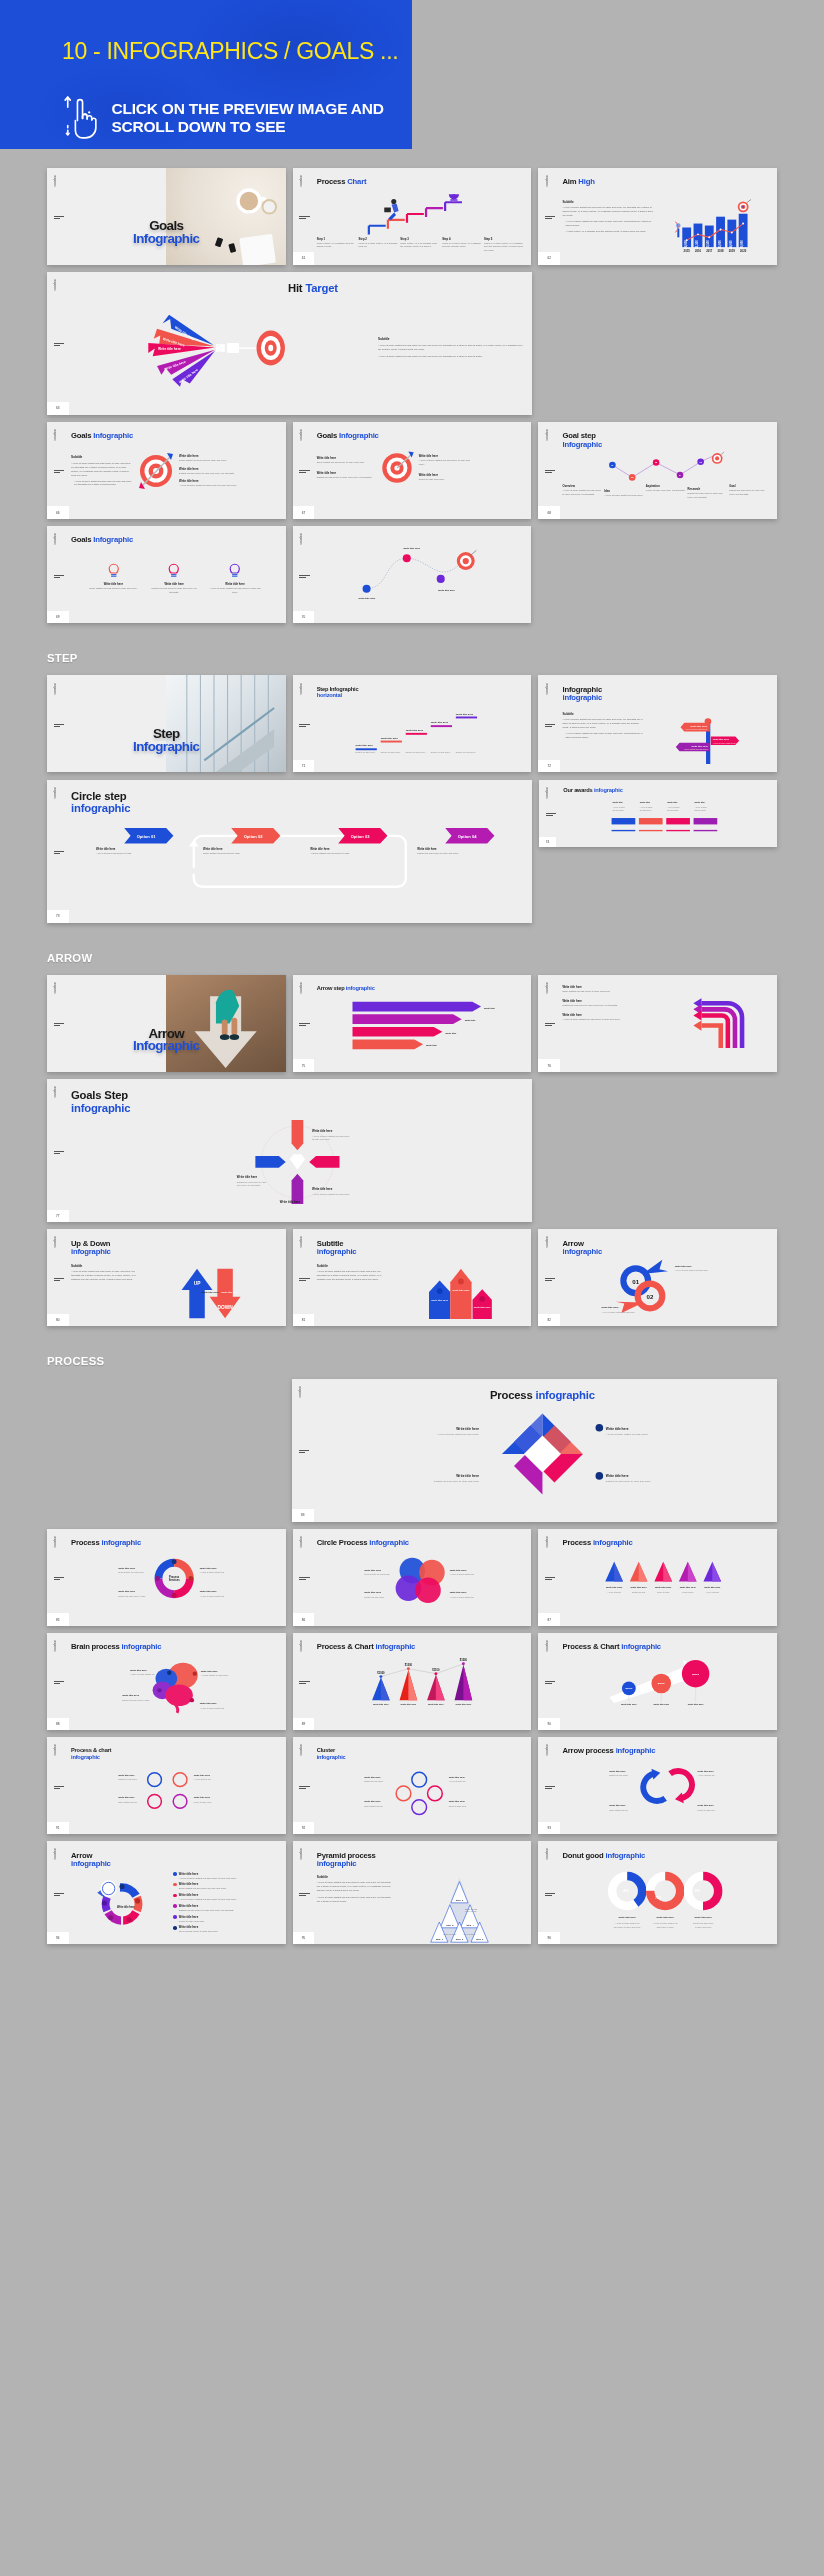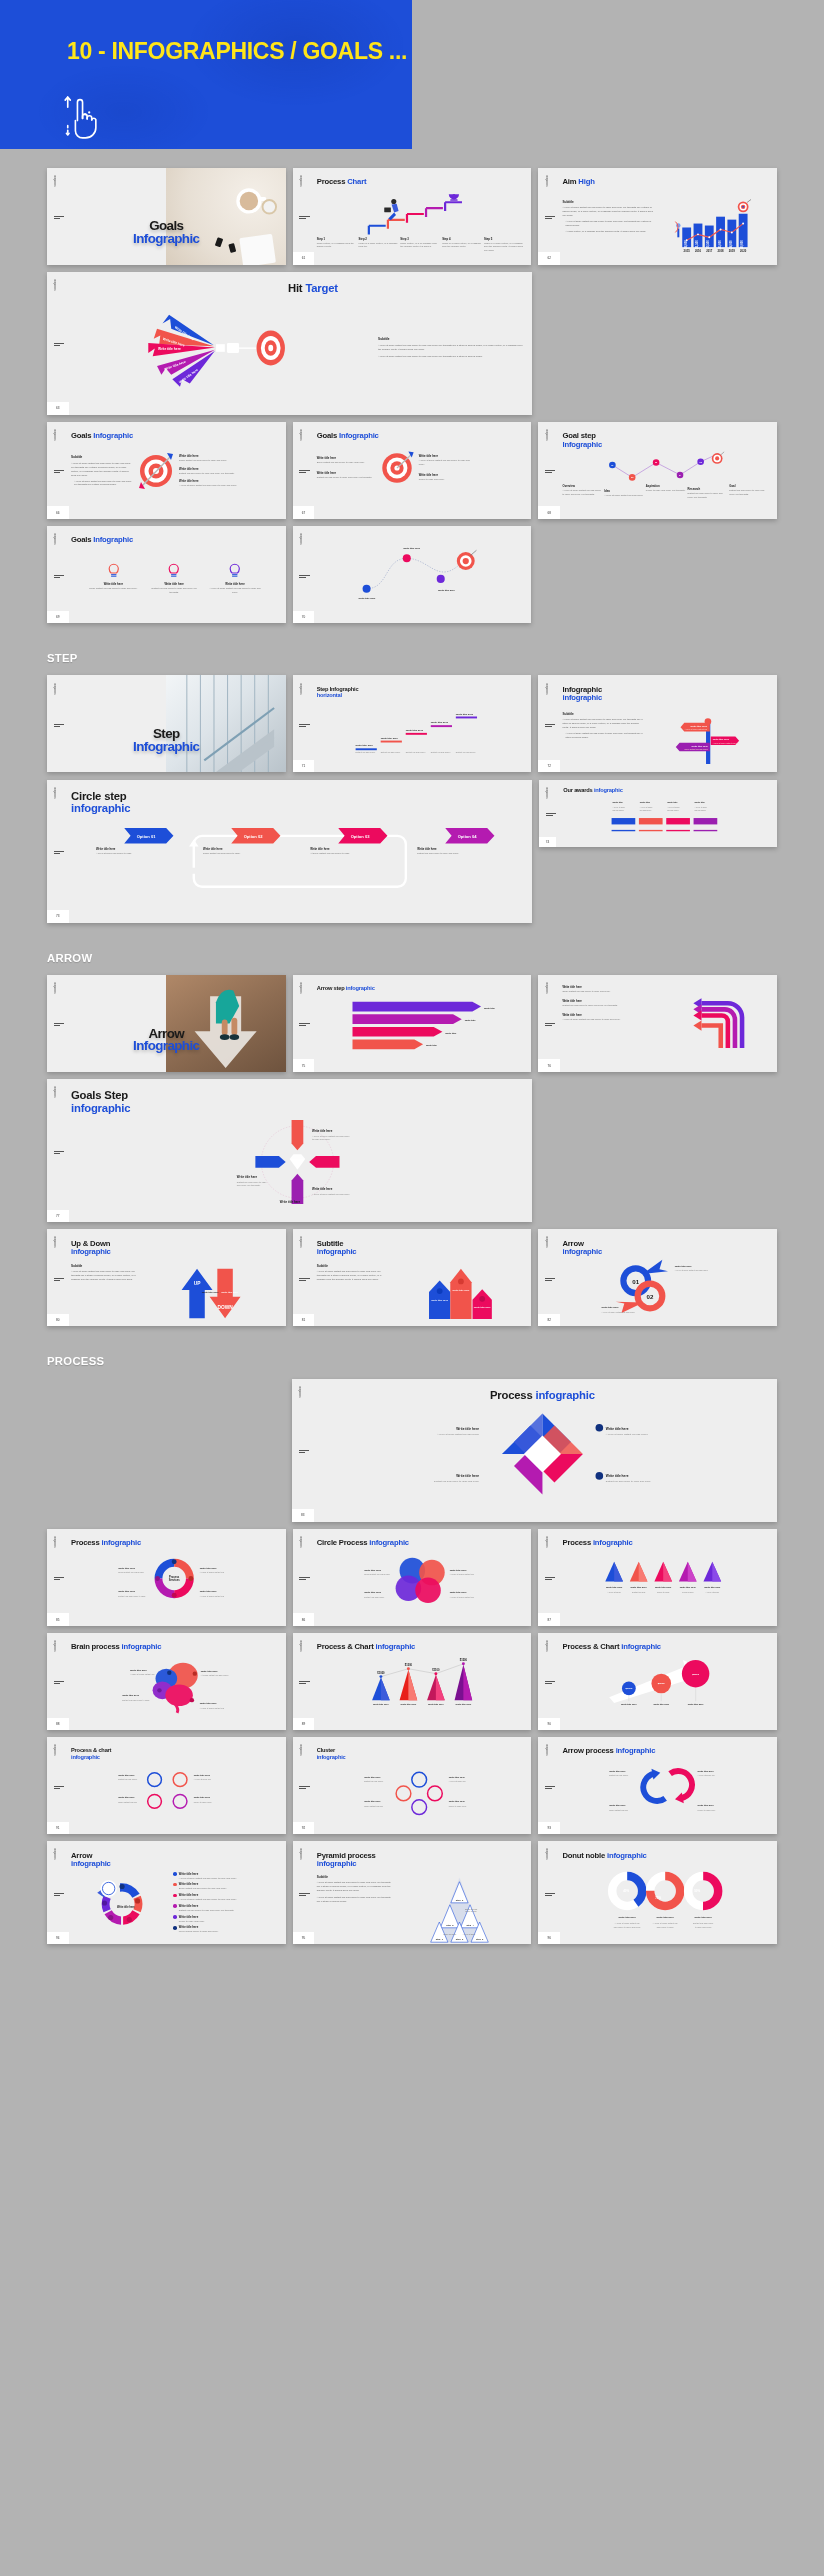--- a/index.html
+++ b/index.html
@@ -16,22 +16,22 @@
     padding:40px 0 0 62px;
   }
   .banner:before{
     content:"";position:absolute;inset:0;
     background:
       radial-gradient(ellipse 155px 88px at 72% 30%, rgba(10,40,140,.35), transparent 70%),
       radial-gradient(ellipse 124px 67px at 30% 75%, rgba(10,40,140,.25), transparent 70%);
     opacity:.55;
   }
   .banner-title{
-    position:relative;color:#ffe519;font-size:23px;font-weight:bold;
-    letter-spacing:-0.3px;line-height:1;white-space:nowrap;text-align:center;
+    position:relative;color:#ffe519;font-size:23px;font-weight:normal;
+    letter-spacing:-0.3px;line-height:1;white-space:nowrap;
   }
   .banner-sub-row{position:relative;display:flex;align-items:center;gap:13.4px;margin-top:31px}
   .scroll-icon{width:36px;height:47px;flex:0 0 auto}
   .banner-sub{
     color:#fff;font-size:15.5px;font-weight:bold;line-height:1.12;letter-spacing:-0.2px;
     white-space:pre-line;
   }
 
   
   .deck{padding:18.5px 0 62px 0}
@@ -104,20 +104,22 @@
         <path d="M11 26 V6 M11 6 l-5 6 M11 6 l5 6"></path>
         <path d="M11 62 V80 M11 80 l-5 -6 M11 80 l5 -6" stroke-dasharray="4 5"></path>
         <path d="M30 52 V16 a5 5 0 0 1 10 0 V48"></path>
         <path d="M40 48 v-4 a4.5 4.5 0 0 1 9 0 v5"></path>
         <path d="M49 49 v-2 a4.5 4.5 0 0 1 9 0 v4"></path>
         <path d="M58 51 v-1 a4.5 4.5 0 0 1 8 0 v16 a20 20 0 0 1-20 20 h-6 a14 14 0 0 1-14-14 V52"></path>
       </g>
       <circle cx="45" cy="40" r="2.2" fill="#fff"></circle>
       <circle cx="53" cy="36" r="2.2" fill="#fff"></circle>
     </svg>
+    <div class="banner-sub">CLICK ON THE PREVIEW IMAGE AND
+SCROLL DOWN TO SEE</div>
   </div>
 </div>
 
 <div class="deck">
 
 <div class="section">
 
   <div class="row">
 
     <div class="slide s-sm">
@@ -1611,21 +1613,21 @@
     </div>
 
     <div class="slide s-sm" style="height:103px">
       <div class="brand">voodoo</div>
       <div class="rule">
             <i></i>
             <i></i>
           </div>
       <div class="body">
         <div class="t t-m">
-          <span>Donut noble</span>
+          <span>Donut good</span>
           <span class="b">infographic</span>
         </div>
         <svg viewBox="0 0 240 150" style="width:100%;height:75px;margin-top:5.2px">
           <g transform="translate(44,52)">
             <circle r="30" fill="none" stroke="#fff" stroke-width="17"></circle>
             <circle r="30" fill="none" stroke="#1d4ed8" stroke-width="17" stroke-dasharray="75 114" transform="rotate(-90)"></circle>
             <text x="-2" y="2" fill="#fff" font-size="6" font-weight="bold" font-family="Liberation Sans" text-anchor="middle">40%</text>
           </g>
           <g transform="translate(120,52)">
             <circle r="30" fill="none" stroke="#fff" stroke-width="17"></circle>

